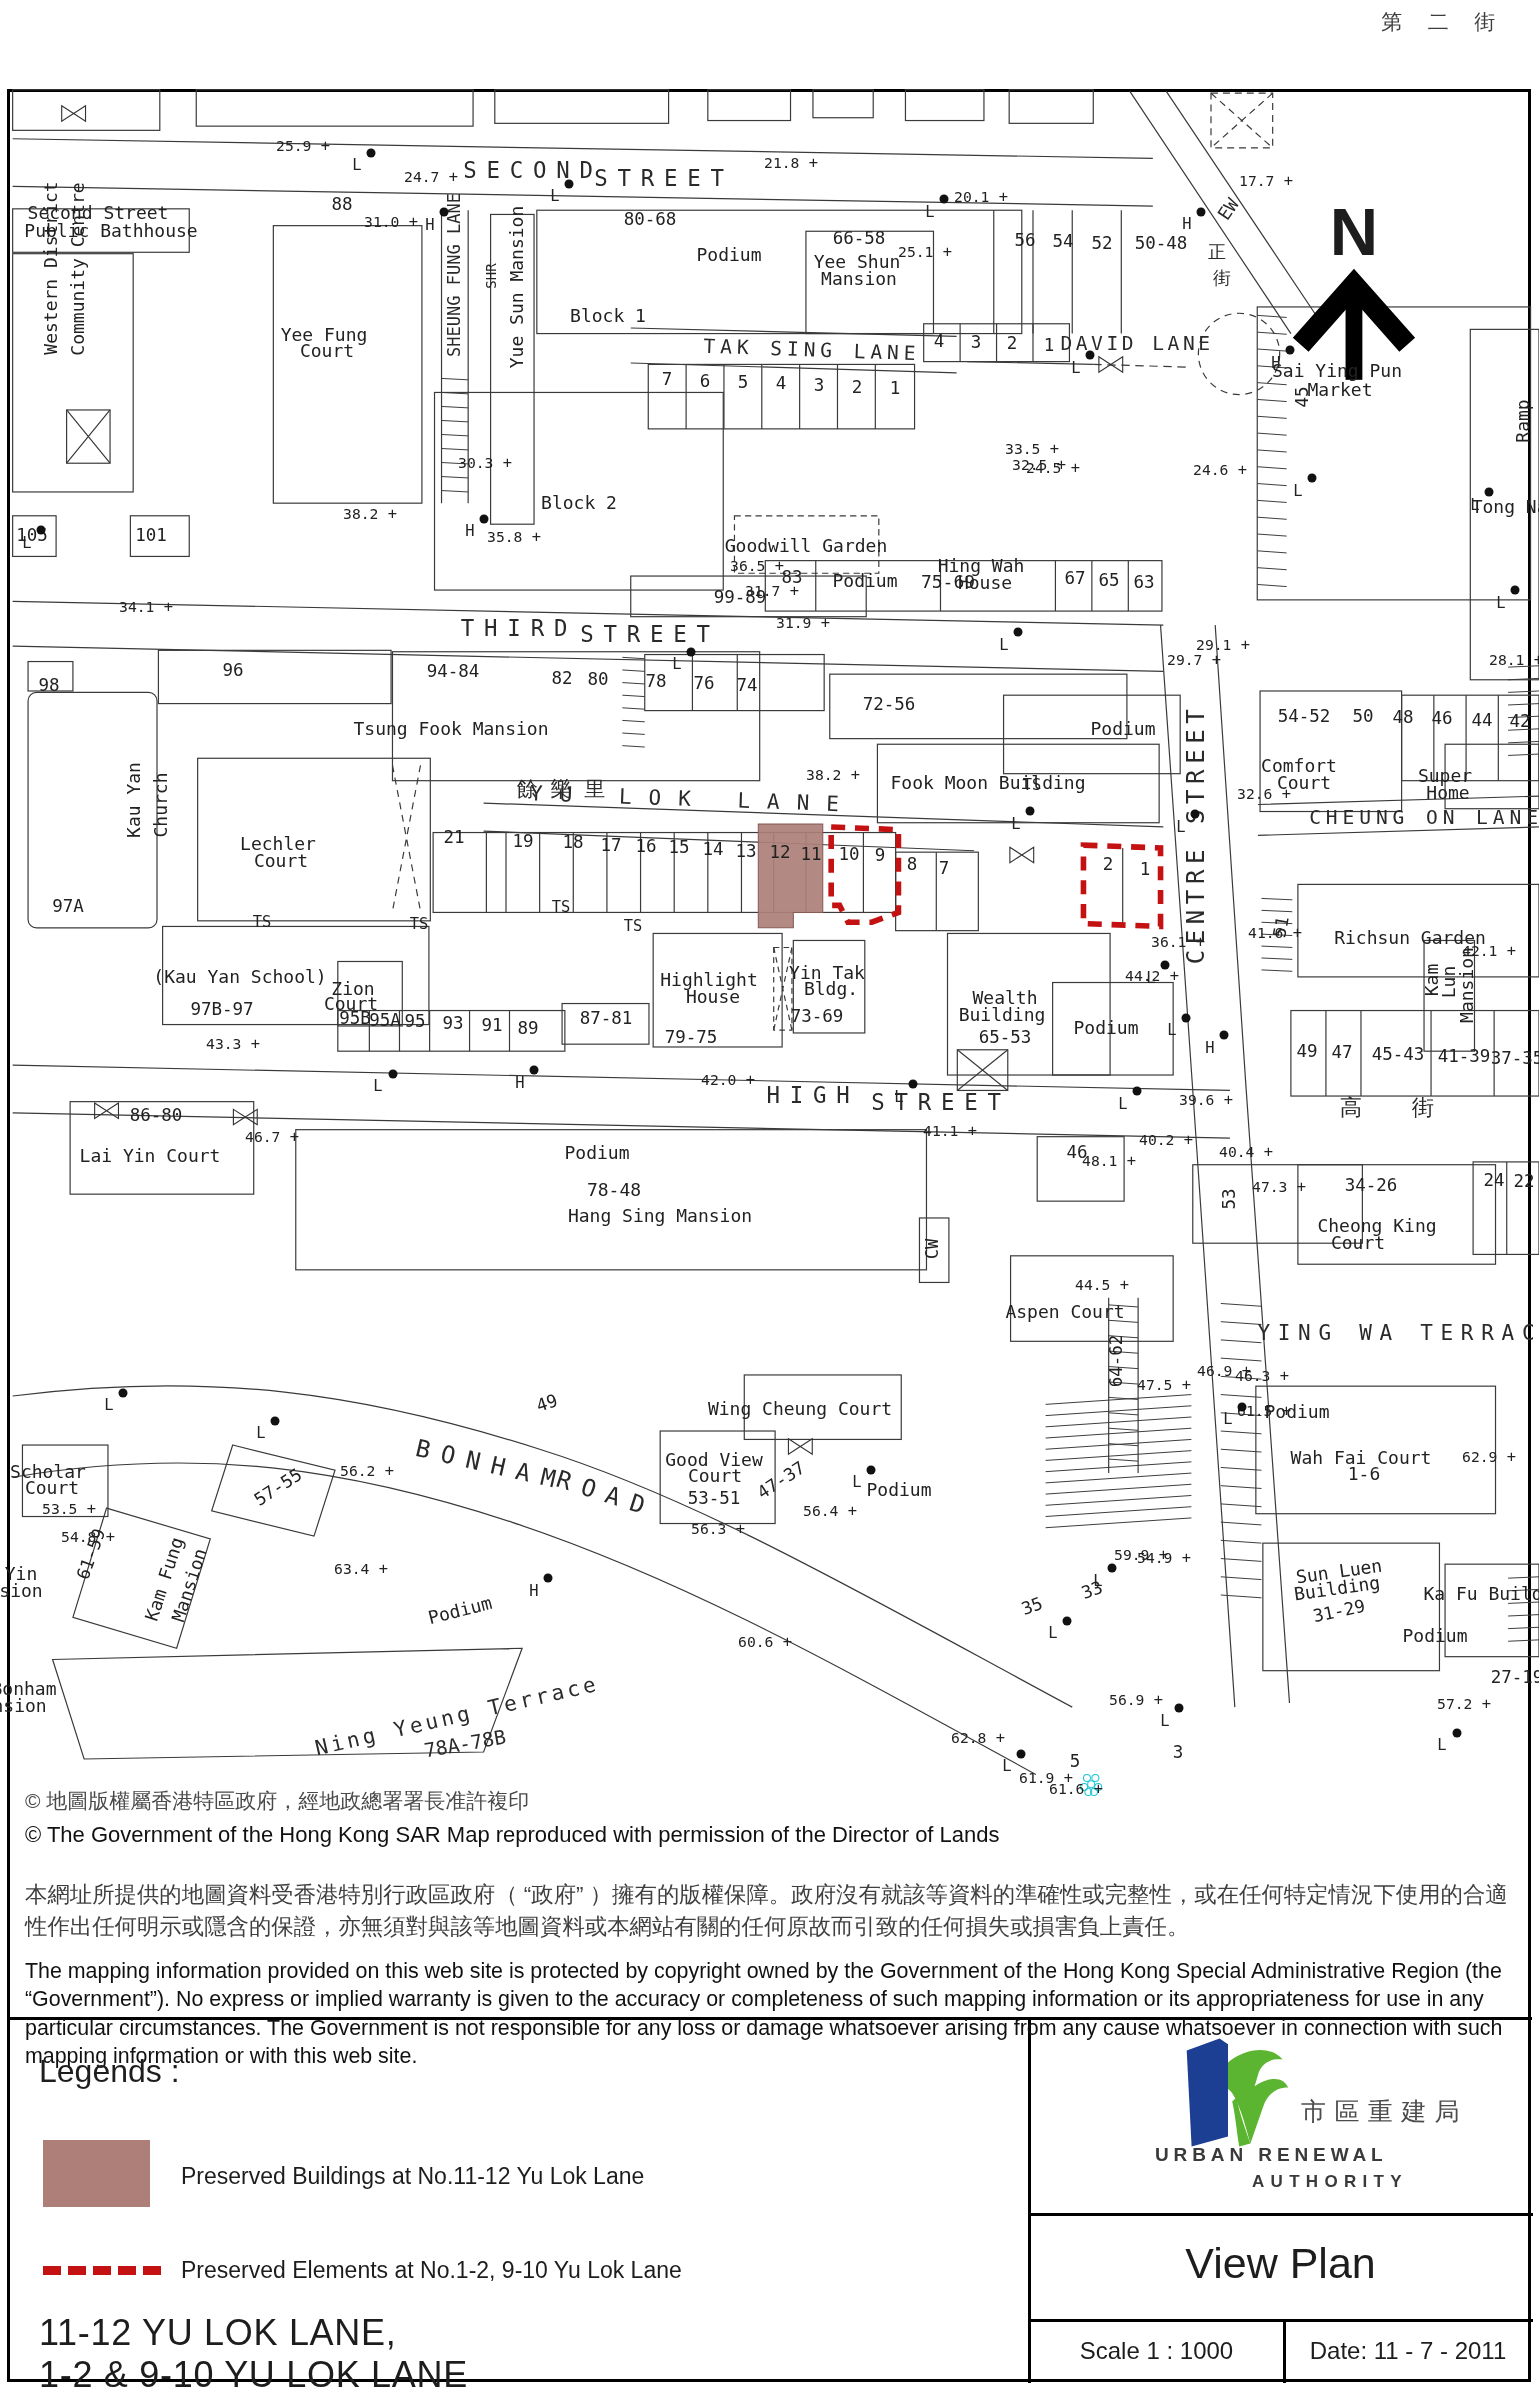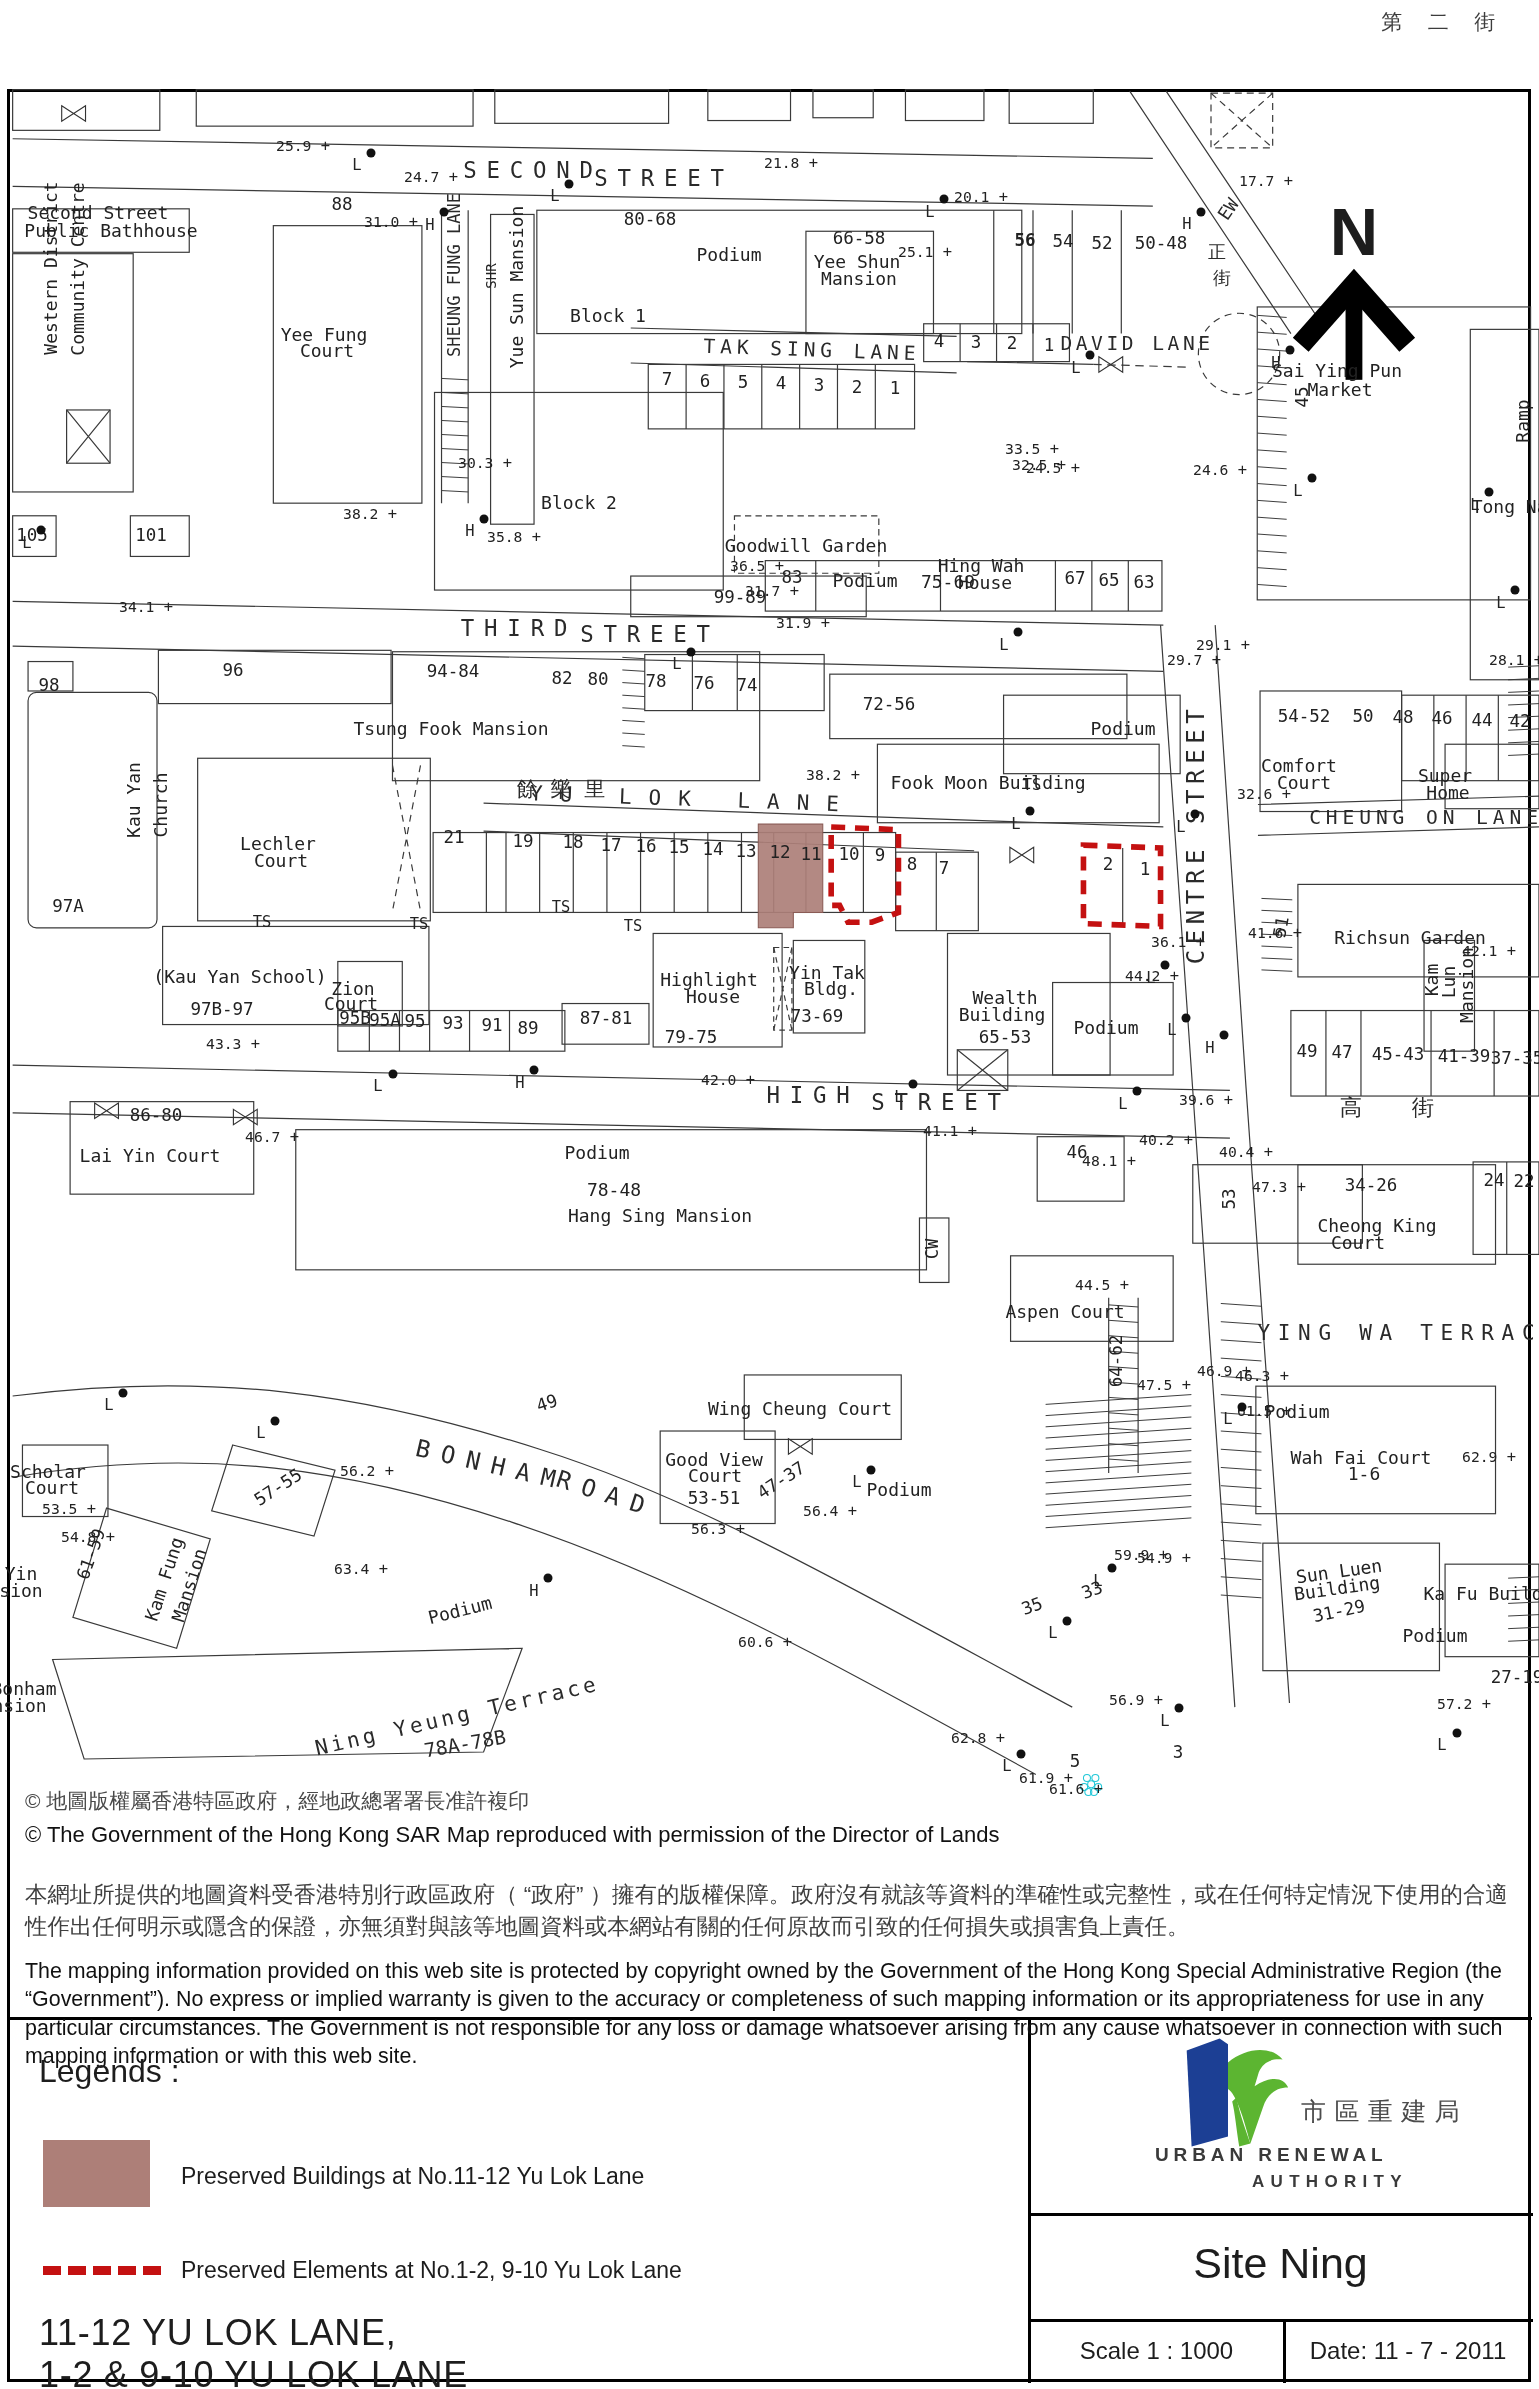--- a/index.html
+++ b/index.html
@@ -314,21 +314,21 @@
       <span class="ml bldg" style="left: 899px; top: 1489px; transform: translate(-50%, -50%);">Podium</span>
       <span class="ml bldg" style="left: 460px; top: 1610px; transform: translate(-50%, -50%) rotate(-14deg);">Podium</span>
       <span class="ml bldg" style="left: 932px; top: 1249px; font-size: 17px; transform: translate(-50%, -50%) rotate(-90deg);">CW</span>
       <span class="ml bldg" style="left: 21px; top: 1573px; transform: translate(-50%, -50%);">Yin</span>
       <span class="ml bldg" style="left: 21px; top: 1590px; transform: translate(-50%, -50%);">sion</span>
       <span class="ml bldg" style="left: 24px; top: 1688px; transform: translate(-50%, -50%);">Bonham</span>
       <span class="ml bldg" style="left: 19.6px; top: 1705px; transform: translate(-50%, -50%);">nsion</span>
       <span class="ml lot" style="left: 342px; top: 204px; transform: translate(-50%, -50%);">88</span>
       <span class="ml lot" style="left: 650px; top: 219px; transform: translate(-50%, -50%);">80-68</span>
       <span class="ml lot" style="left: 859px; top: 238px; transform: translate(-50%, -50%);">66-58</span>
-      <span class="ml lot" style="left: 1025px; top: 240px; transform: translate(-50%, -50%); font-weight: bold;">56</span>
+      <span class="ml lot" style="left: 1025px; top: 240px; transform: translate(-50%, -50%);">56</span>
       <span class="ml lot" style="left: 1063px; top: 241px; transform: translate(-50%, -50%);">54</span>
       <span class="ml lot" style="left: 1102px; top: 243px; transform: translate(-50%, -50%);">52</span>
       <span class="ml lot" style="left: 1161px; top: 243px; transform: translate(-50%, -50%);">50-48</span>
       <span class="ml lot" style="left: 32px; top: 535px; transform: translate(-50%, -50%);">105</span>
       <span class="ml lot" style="left: 151px; top: 535px; transform: translate(-50%, -50%);">101</span>
       <span class="ml lot" style="left: 740px; top: 597px; transform: translate(-50%, -50%);">99-89</span>
       <span class="ml lot" style="left: 792px; top: 577px; transform: translate(-50%, -50%);">83</span>
       <span class="ml lot" style="left: 1075px; top: 578px; transform: translate(-50%, -50%);">67</span>
       <span class="ml lot" style="left: 1109px; top: 580px; transform: translate(-50%, -50%);">65</span>
       <span class="ml lot" style="left: 1144px; top: 582px; transform: translate(-50%, -50%);">63</span>
@@ -561,21 +561,21 @@
   <svg width="503" height="196" viewBox="0 0 718 280">
     <path d="M225,45 L272,28 L284,36 L284,168 L232,182 Z" fill="#1c3f94"></path>
     <path d="M284,62 C310,40 346,38 362,58 C346,56 334,62 328,76 L322,96 C346,80 364,84 370,98 C352,98 340,108 334,126 L316,178 C306,140 296,108 284,100 Z" fill="#5cb531"></path>
     <path d="M296,112 C302,140 310,160 316,178 L300,182 C296,158 294,134 290,118 Z" fill="#5cb531"></path>
   </svg>
   <div id="org-zh">市區重建局</div>
   <div id="org-en1">URBAN RENEWAL</div>
   <div id="org-en2">AUTHORITY</div>
 </div>
 <div id="siteplan-cell">
-  <div id="doc-title">Site Ning</div>
+  <div id="doc-title">View Plan</div>
 </div>
 <div id="scale-cell">
   <div class="sd">Scale 1 : 1000</div>
 </div>
 <div id="date-cell">
   <div class="sd">Date: 11 - 7 - 2011</div>
 </div>
 
 </div>
 

